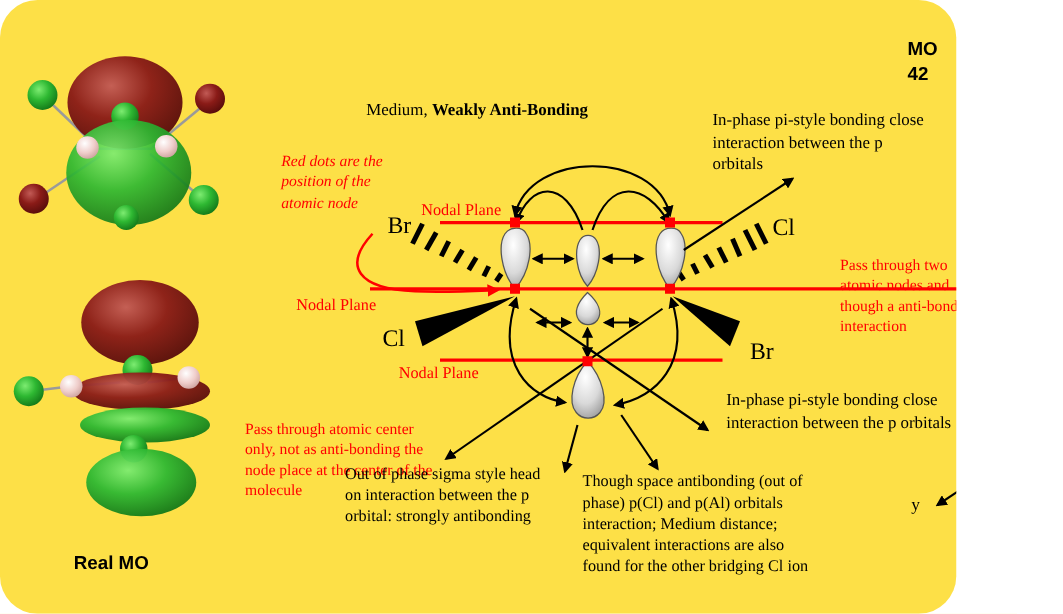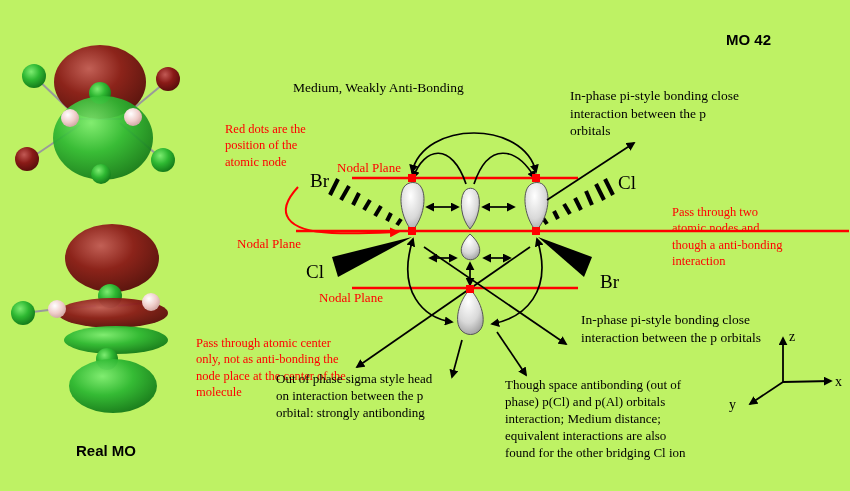--- a/index.html
+++ b/index.html
@@ -1,25 +1,25 @@
 <!DOCTYPE html>
 <html><head>
 <meta charset="utf-8">
 <style>
   html,body{margin:0;padding:0;background:#fff;}
-  .stage{position:relative;width:850px;height:491px;background:#bef264;overflow:hidden;
-         font-family:"Liberation Serif", serif;color:#000;}
+  .stage{position:relative;width:765px;height:491px;background:#fde047;overflow:hidden;
+         font-family:"Liberation Serif", serif;color:#000;border-radius:30px;}
   svg{position:absolute;left:0;top:0;}
   .ann{position:absolute;line-height:1.3;font-size:13px;}
   .red{color:#ff0000;}
   .sans-bold{font-family:"Liberation Sans", sans-serif;font-weight:bold;font-size:15px;}
   .atom{font-size:19px;}
   .axis{font-size:14px;}
   .overall{font-size:13.5px;}
-  .overall b{font-weight:normal;}
+  .overall b{font-weight:bold;}
 </style>
 </head>
 <body>
 
 <div class="stage">
 
   <svg width="850" height="491" viewBox="0 0 850 491">
     <defs>
       <radialGradient id="gRed" cx="38%" cy="32%" r="78%">
         <stop offset="0%" stop-color="#c25a55"></stop>
@@ -172,40 +172,40 @@
 
   <div class="ann sans-bold" style="left:726px;top:30px;">MO 42</div>
 
   <div class="ann overall" style="left:293px;top:79px;white-space:nowrap;">
     <span>Medium,</span>
     <b>Weakly Anti-Bonding</b>
   </div>
 
   <div class="ann" style="left:570px;top:87px;width:178px;font-size:13.5px;">In-phase pi-style bonding close interaction between the p orbitals</div>
 
-  <div class="ann red" style="left:225px;top:121px;width:92px;font-size:12.5px;">Red dots are the position of the atomic node</div>
+  <div class="ann red" style="left:225px;top:121px;width:92px;font-size:12.5px;font-style:italic;">Red dots are the position of the atomic node</div>
 
   <div class="ann red" style="left:337px;top:160px;font-size:13px;white-space:nowrap;">Nodal Plane</div>
   <div class="ann red" style="left:237px;top:236px;font-size:13px;white-space:nowrap;">Nodal Plane</div>
   <div class="ann red" style="left:319px;top:290px;font-size:13px;white-space:nowrap;">Nodal Plane</div>
 
   <div class="ann atom" style="left:310px;top:169px;">Br</div>
   <div class="ann atom" style="left:618px;top:171px;">Cl</div>
   <div class="ann atom" style="left:306px;top:260px;">Cl</div>
   <div class="ann atom" style="left:600px;top:270px;">Br</div>
 
   <div class="ann red" style="left:672px;top:204px;width:112px;font-size:12.5px;">Pass through two atomic nodes and though a anti-bonding interaction</div>
 
   <div class="ann red" style="left:196px;top:302px;width:158px;font-size:12.5px;margin-top:33px;">Pass through atomic center only, not as anti-bonding the node place at the center of the molecule</div>
 
   <div class="ann" style="left:276px;top:371px;width:158px;">Out of phase sigma style head on interaction between the p orbital: strongly antibonding</div>
 
-  <div class="ann" style="left:505px;top:377px;width:190px;">Though space antibonding (out of phase) p(Cl) and p(Al) orbitals interaction; Medium distance; equivalent interactions are also found for the other bridging Cl ion</div>
+  <div class="ann" style="left:466px;top:377px;width:190px;">Though space antibonding (out of phase) p(Cl) and p(Al) orbitals interaction; Medium distance; equivalent interactions are also found for the other bridging Cl ion</div>
 
   <div class="ann" style="left:581px;top:311px;width:185px;font-size:13.5px;">In-phase pi-style bonding close interaction between the p orbitals</div>
 
-  <div class="ann sans-bold" style="left:76px;top:441px;">Real MO</div>
+  <div class="ann sans-bold" style="left:59px;top:441px;">Real MO</div>
 
   <div class="ann axis" style="left:789px;top:328px;">z</div>
   <div class="ann axis" style="left:835px;top:373px;">x</div>
   <div class="ann axis" style="left:729px;top:396px;">y</div>
 
 </div>
 
 </body></html>

